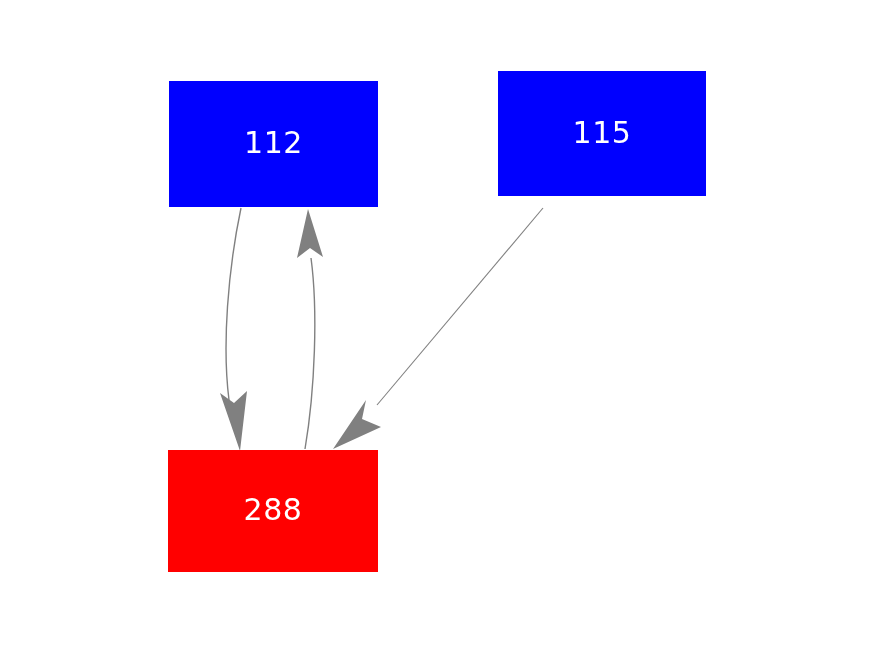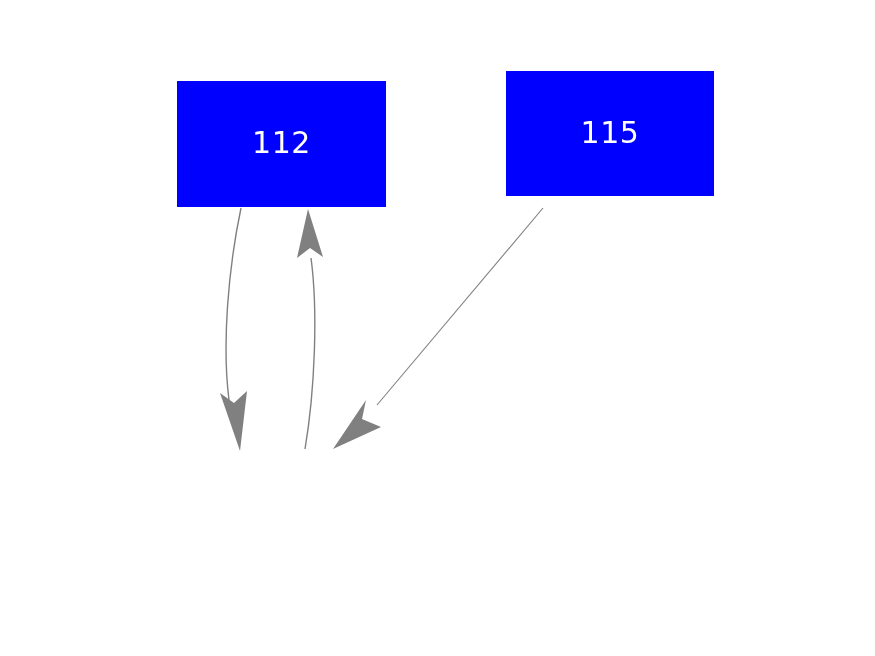--- a/index.html
+++ b/index.html
@@ -33,21 +33,20 @@
     display: flex;
     align-items: center;
     justify-content: center;
     color: #ffffff;
     font-size: 30px;
     font-family: "DejaVu Sans", "Liberation Sans", sans-serif;
     font-weight: normal;
     line-height: 1;
     letter-spacing: 0.5px;
     user-select: none;
-    margin-left: 8px;
   }
   .node-label {
     display: block;
     transform: translateY(-1px);
   }
 </style>
 </head>
 <body>
 
 <div id="canvas">
@@ -71,14 +70,17 @@
   </svg>
 
   <div class="node" style="left:169px; top:81px; width:209px; height:126px; background:#0000ff;">
     <span class="node-label">112</span>
   </div>
 
   <div class="node" style="left:498px; top:71px; width:208px; height:125px; background:#0000ff;">
     <span class="node-label">115</span>
   </div>
 
+  <div class="node" style="left:168px; top:450px; width:210px; height:122px; background:#ff0000;">
+    <span class="node-label">288</span>
+  </div>
 
 </div>
 
 </body></html>

